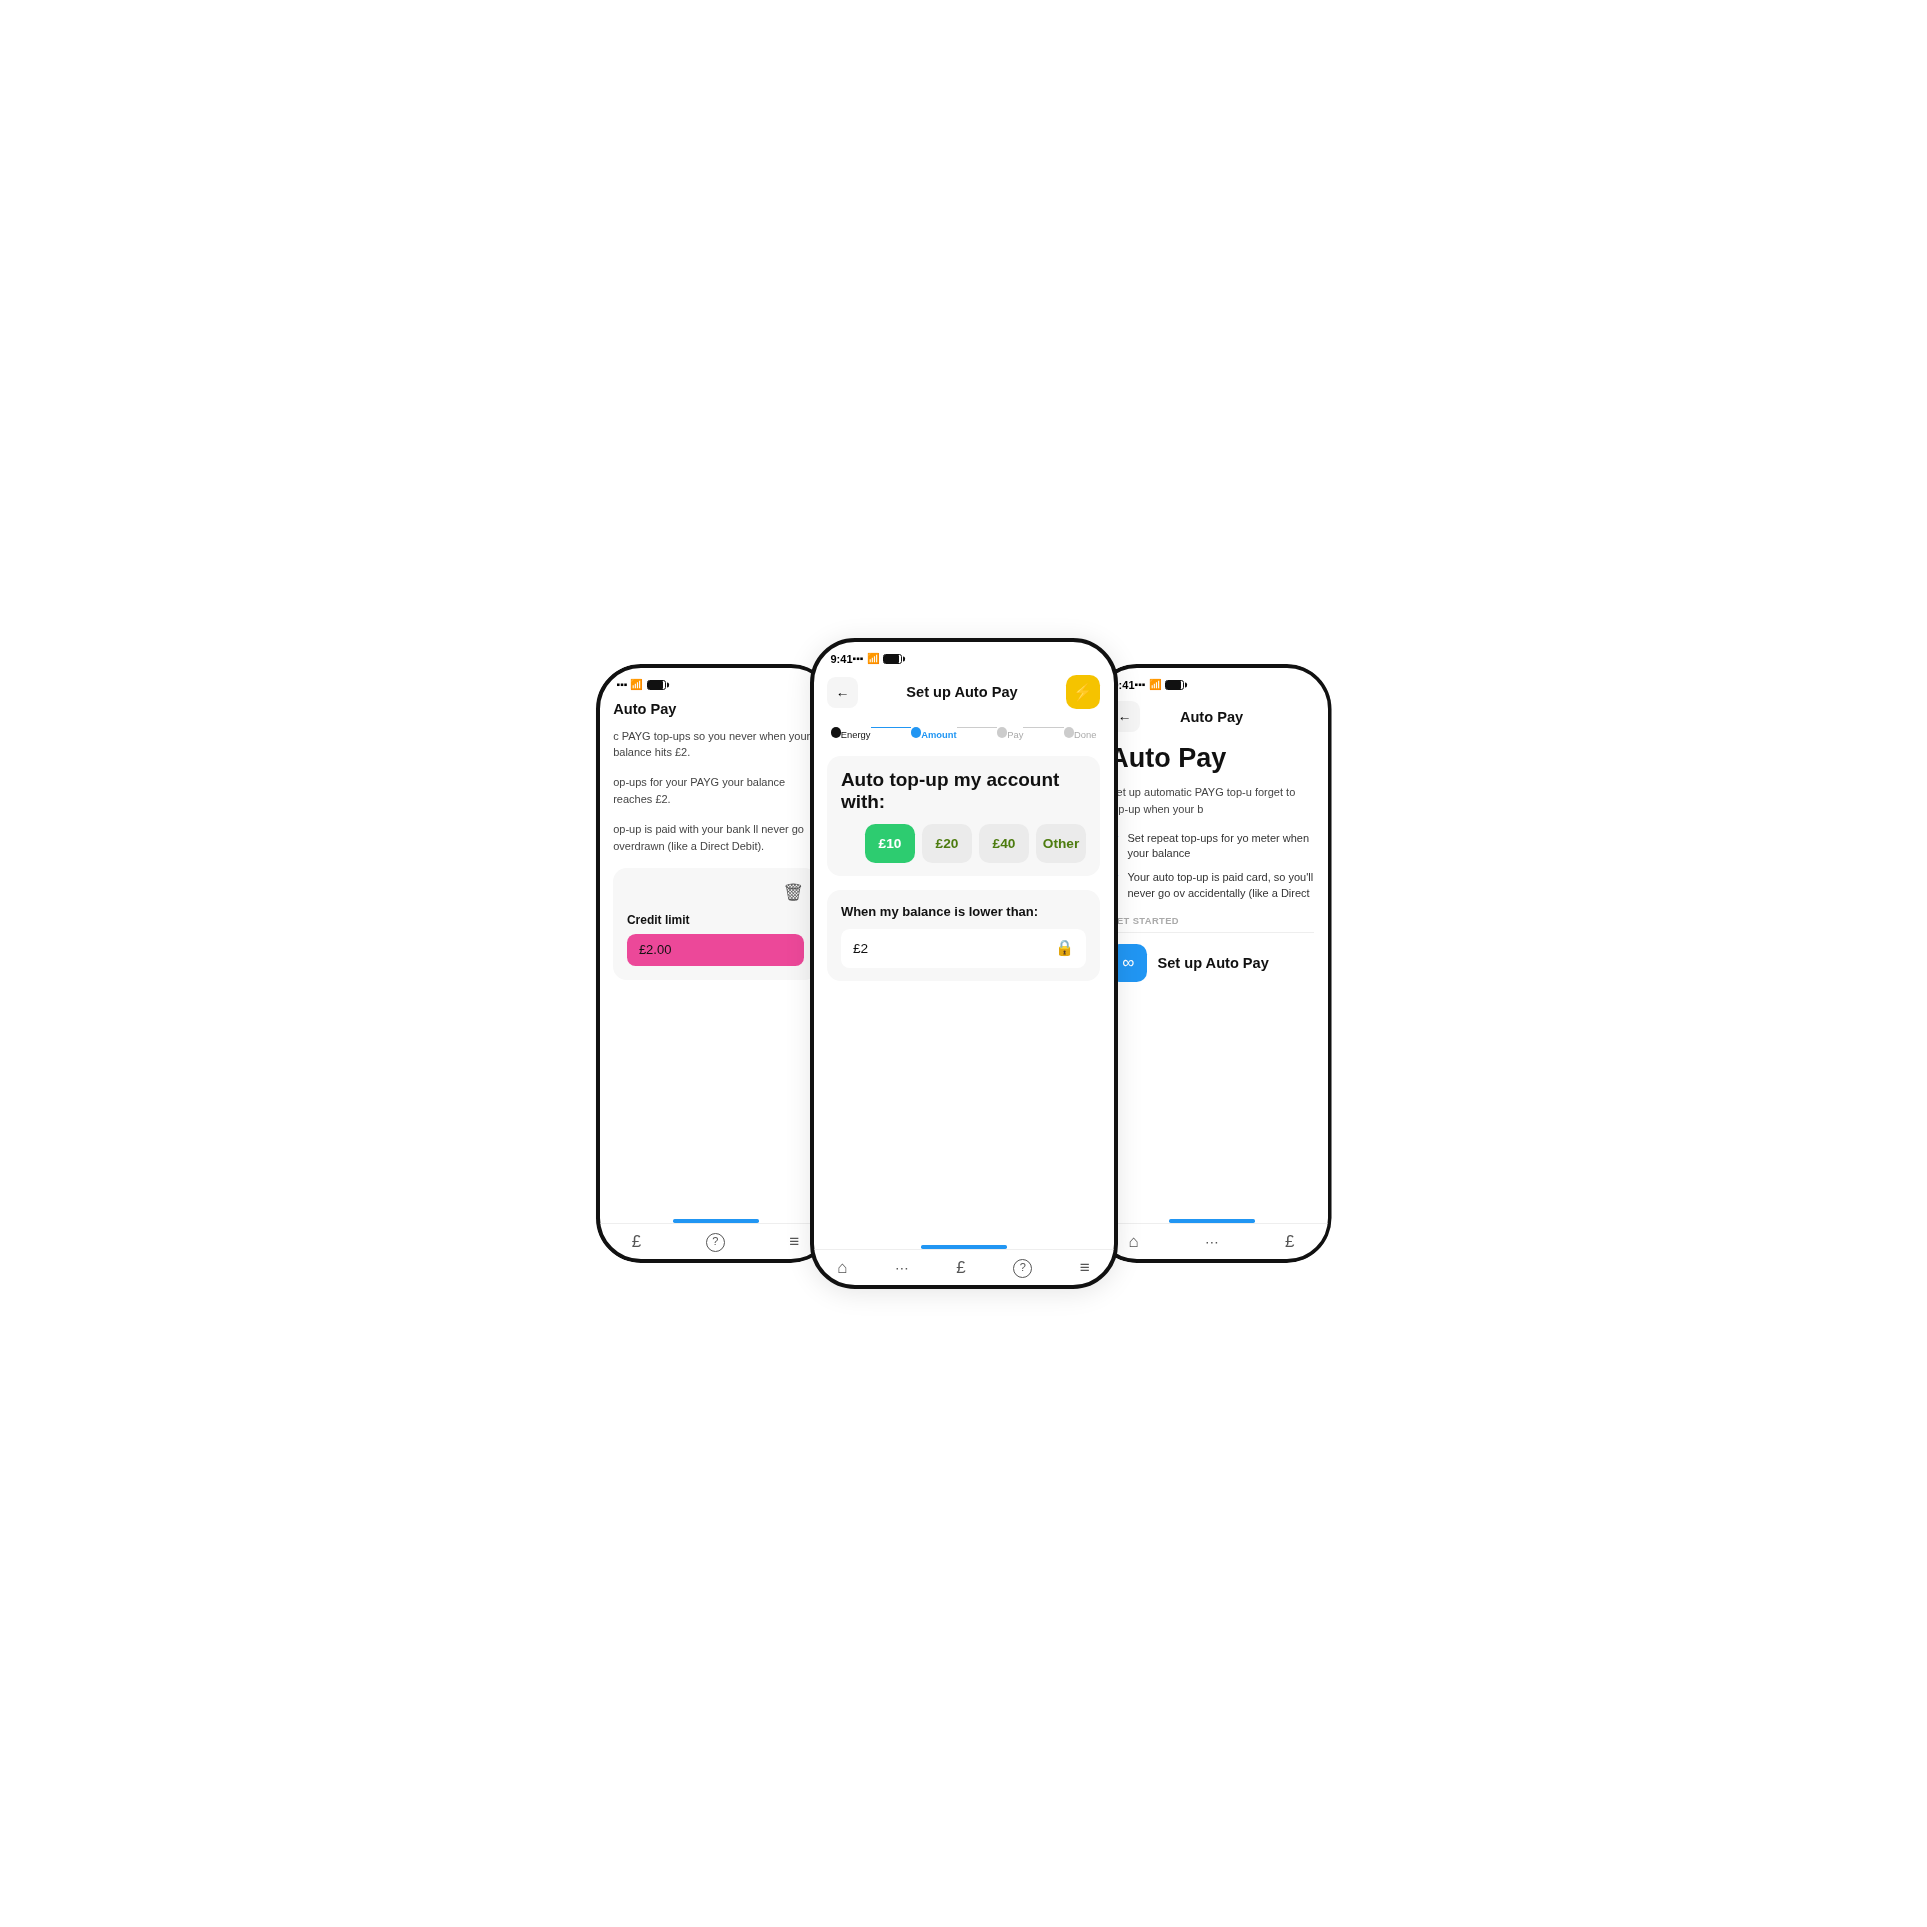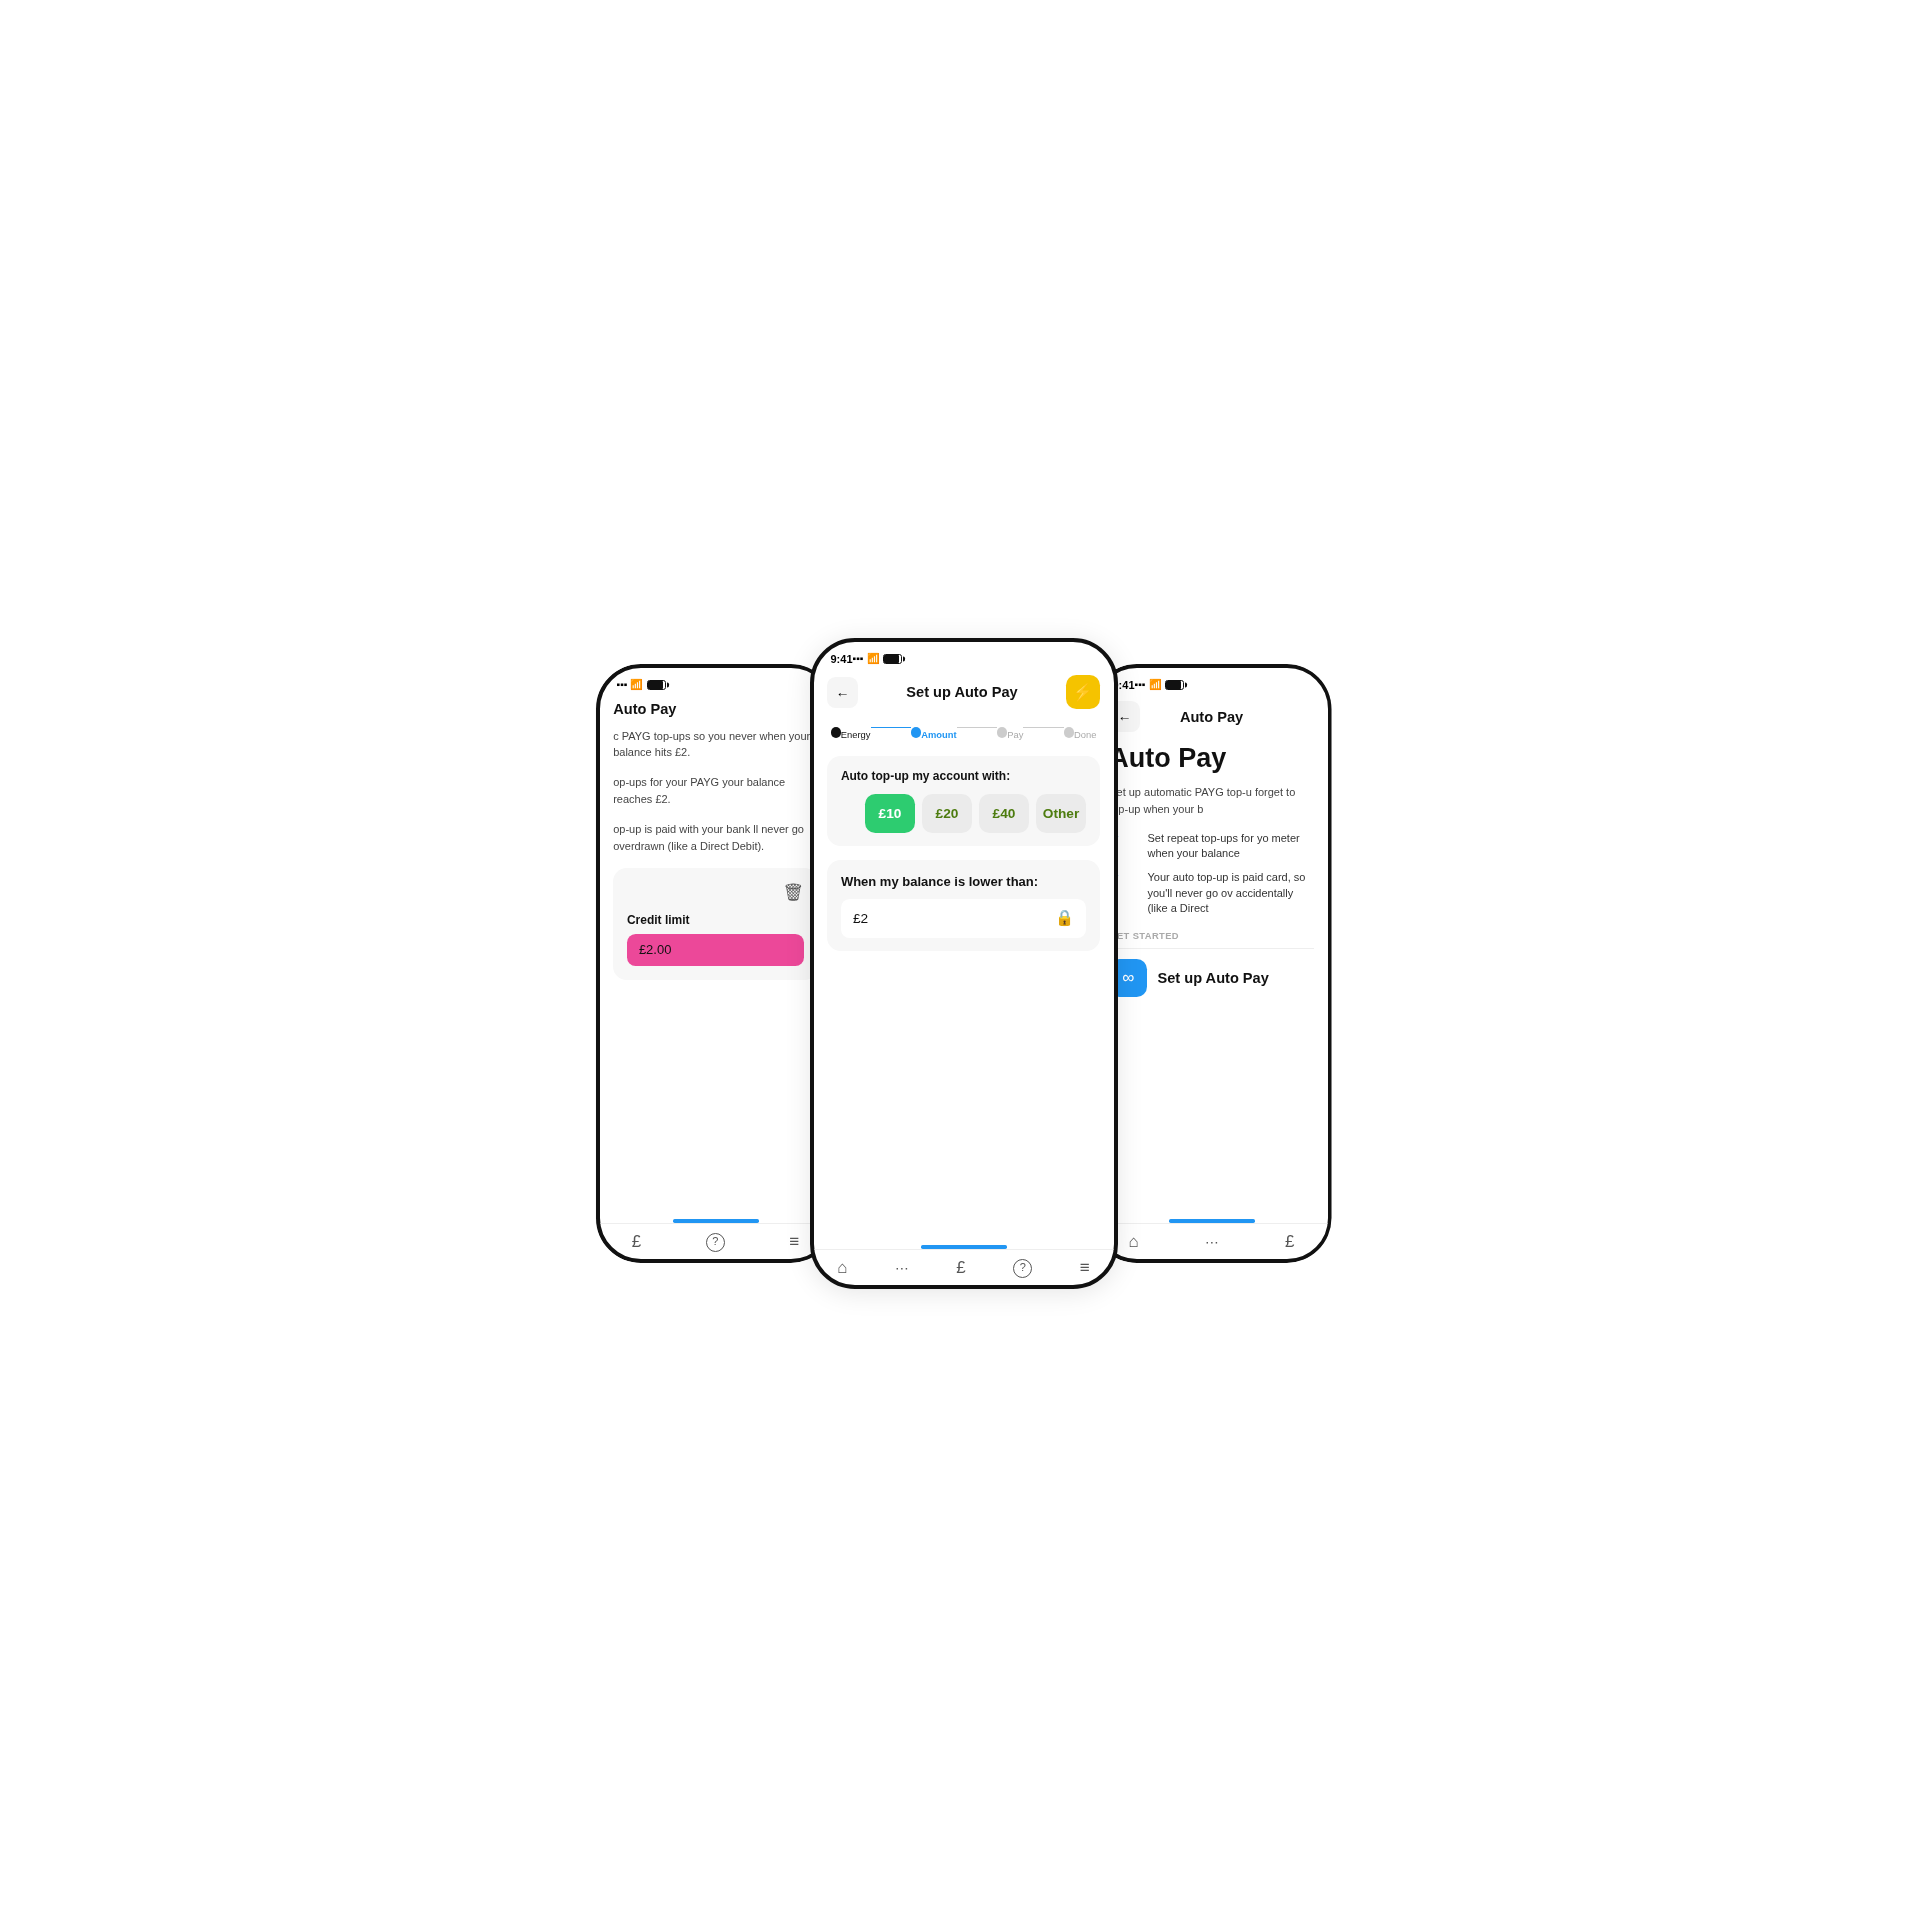--- a/index.html
+++ b/index.html
@@ -186,21 +186,21 @@
     }
 
     
     .card {
       background: #f7f7f7;
       border-radius: 13.7px;
       padding: 13.7px;
       margin-bottom: 13.7px;
     }
     .card-title {
-      font-size: 12px;
+      font-size: 19px;
       font-weight: 600;
       color: #111;
       margin-bottom: 10.3px;
     }
 
     
     .amount-buttons {
       display: flex;
       gap: 6.8px;
       padding-left: 24px;
@@ -391,21 +391,20 @@
     .check-icon {
       color: #2196F3;
       font-size: 13.7px;
       margin-top: 0.9px;
       flex-shrink: 0;
     }
     .bullet-text {
       font-size: 11px;
       color: #333;
       line-height: 1.4;
-      margin-left: 20px;
     }
     .get-started-label {
       font-size: 9.4px;
       font-weight: 700;
       color: #aaa;
       letter-spacing: 0.4px;
       text-transform: uppercase;
       margin: 13.7px 0 6.8px;
     }
     .get-started-divider {

